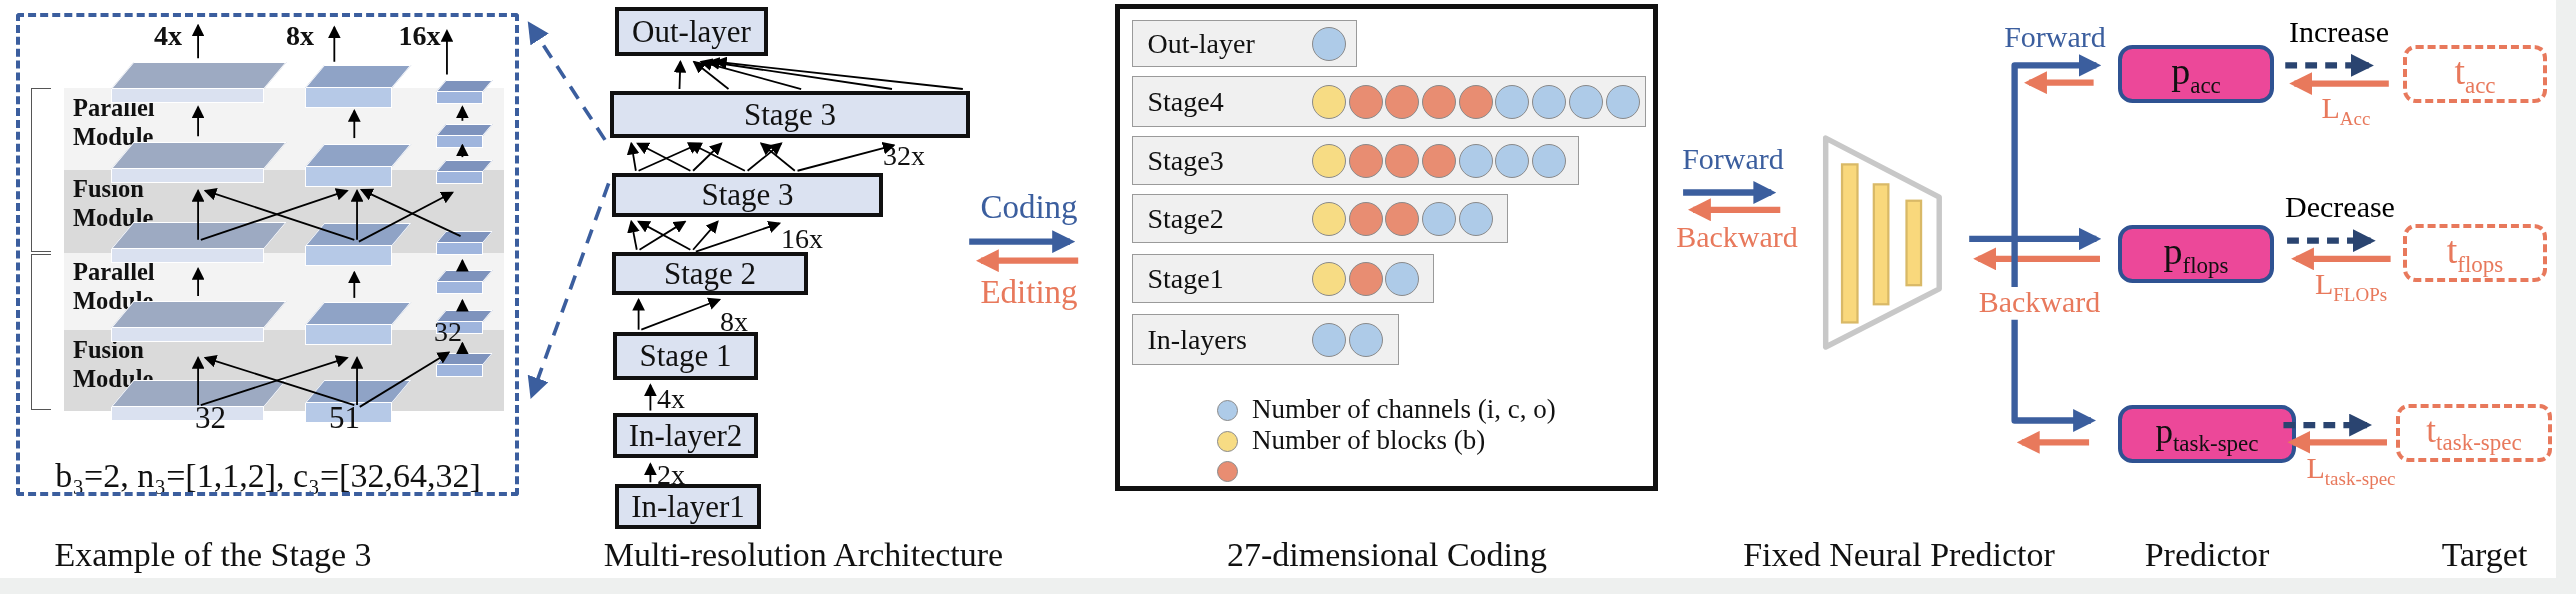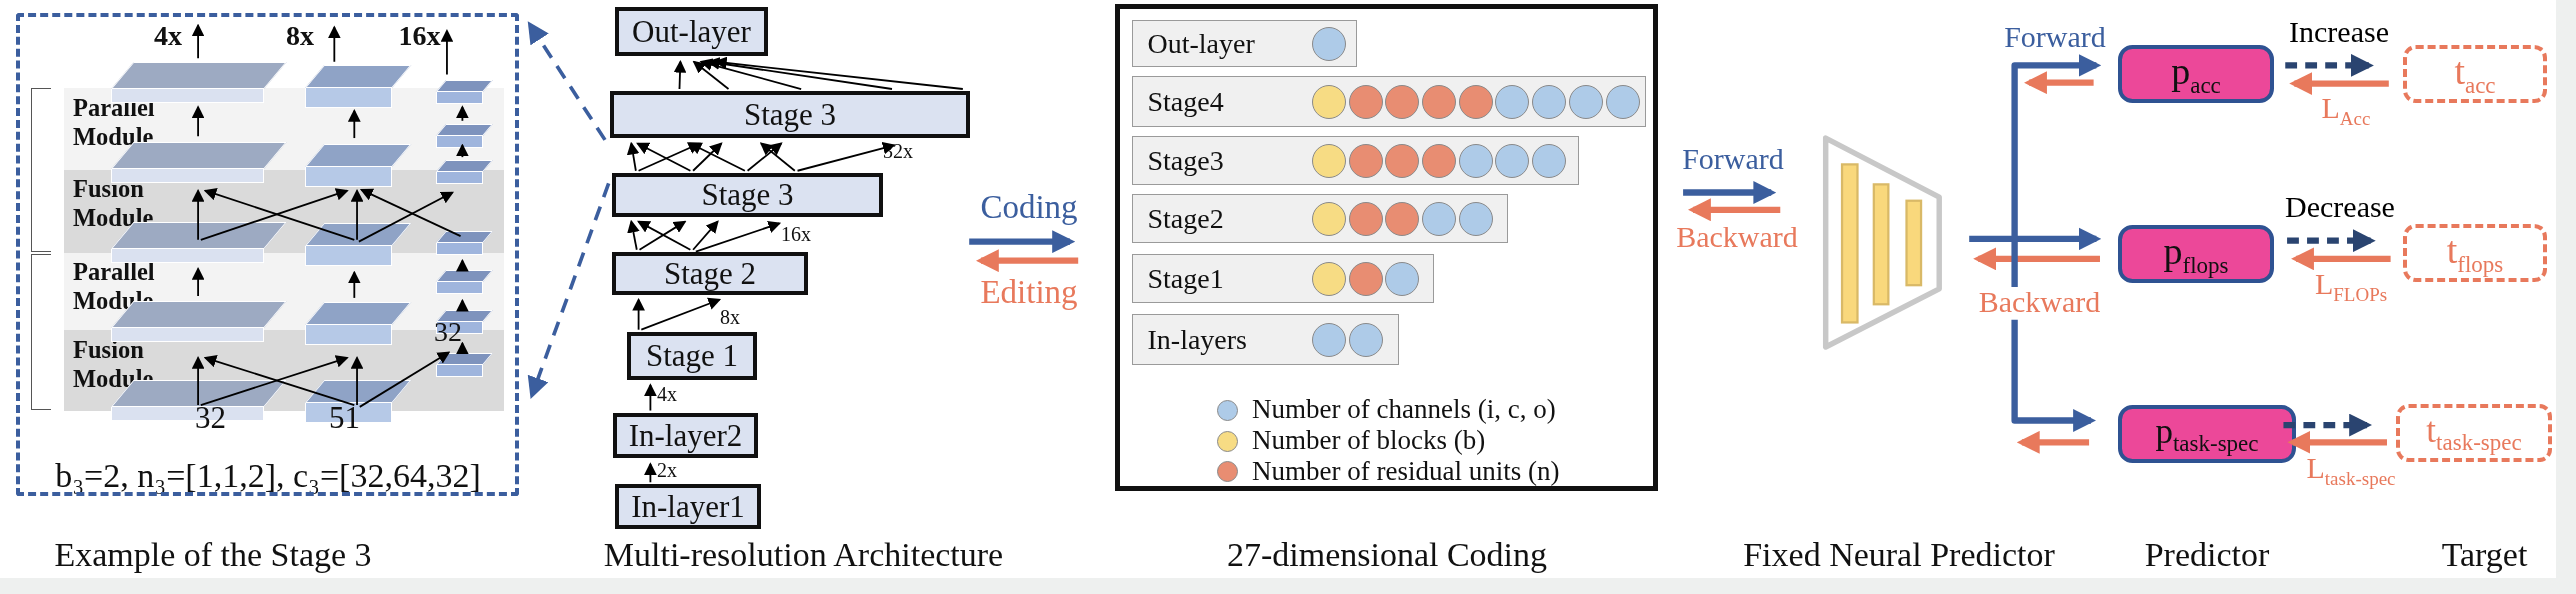--- a/index.html
+++ b/index.html
@@ -24,21 +24,21 @@
   .c1 .sl-front { width:153px; height:13.6px; background:#dae1f0; }
   .c2 .sl-top { width:87px; height:23px; background:#8fa3c6; }
   .c2 .sl-front { width:87px; height:20px; background:#b6c9e7; }
   .c3 .sl-top { width:47px; height:11.8px; background:#7e93bd; }
   .c3 .sl-front { width:47px; height:12.7px; background:#9fb5dd; }
   .dim-num { font-size:31px; }
   .formula { font-size:34px; }
   
   .arch-box { background:#dbe2f1; border:4.5px solid #101010; box-sizing:border-box;
               display:flex; align-items:center; justify-content:center; font-size:31px; }
-  .scale-label { font-size:20px; }
+  .scale-label { font-size:28px; }
   
   .caption { font-size:34px; }
   
   .w-blue { color:#3b5e9e; }
   .w-orange { color:#e8795c; }
   .w-big { font-size:33px; }
   .w-med { font-size:30px; }
   
   .code-box { left:1115px; top:3.6px; width:543px; height:487px; border:5.4px solid #111; box-sizing:border-box; background:#fff; }
   .code-row { background:#f0f0f0; border:1.8px solid #9a9a9a; box-sizing:border-box; }
@@ -171,21 +171,21 @@
     </div>
   <div class="abs arch-box" style="left:610px;top:91px;width:360px;height:47px;">
       <span>Stage 3</span>
     </div>
   <div class="abs arch-box" style="left:612px;top:173px;width:271px;height:44px;">
       <span>Stage 3</span>
     </div>
   <div class="abs arch-box" style="left:612px;top:252px;width:196px;height:43px;">
       <span>Stage 2</span>
     </div>
-  <div class="abs arch-box" style="left:627px;top:332px;width:130px;height:48px;">
+  <div class="abs arch-box" style="left:613px;top:332px;width:145px;height:48px;">
       <span>Stage 1</span>
     </div>
   <div class="abs arch-box" style="left:613px;top:413px;width:145px;height:45px;">
       <span>In-layer2</span>
     </div>
   <div class="abs arch-box" style="left:615px;top:484px;width:146px;height:45px;">
       <span>In-layer1</span>
     </div>
 
   <div class="abs scale-label" style="left:883px;top:140px;">32x</div>
@@ -256,21 +256,20 @@
         <span class="circle c-blue"></span>
         <span class="circle c-blue"></span>
       </span>
   </div>
 
   <div class="abs legend-dot c-blue" style="left:1217px;top:400px;"></div>
   <div class="abs legend-lbl" style="left:1252px;top:394px;">Number of channels (i, c, o)</div>
   <div class="abs legend-dot c-yellow" style="left:1217px;top:431px;"></div>
   <div class="abs legend-lbl" style="left:1252px;top:425px;">Number of blocks (b)</div>
   <div class="abs legend-dot c-orange" style="left:1217px;top:461px;"></div>
-  <div class="abs legend-lbl" style="left:1252px;top:456px;">Number of residual units (n)</div>
 
   <div class="abs caption ctr" style="left:1178px;top:536px;width:418px;">27-dimensional Coding</div>
 
   <div class="abs w-med w-blue ctr" style="left:1674px;top:142px;width:118px;">Forward</div>
   <div class="abs w-med w-orange ctr" style="left:1668px;top:220px;width:138px;">Backward</div>
   <div class="abs w-med w-blue ctr" style="left:1989px;top:20px;width:132px;">Forward</div>
   <div class="abs w-med w-orange ctr" style="left:1967px;top:285px;width:145px;">Backward</div>
   <div class="abs caption ctr" style="left:1699px;top:536px;width:400px;">Fixed Neural Predictor</div>
 
   <div class="abs pbox" style="top:45px;">

